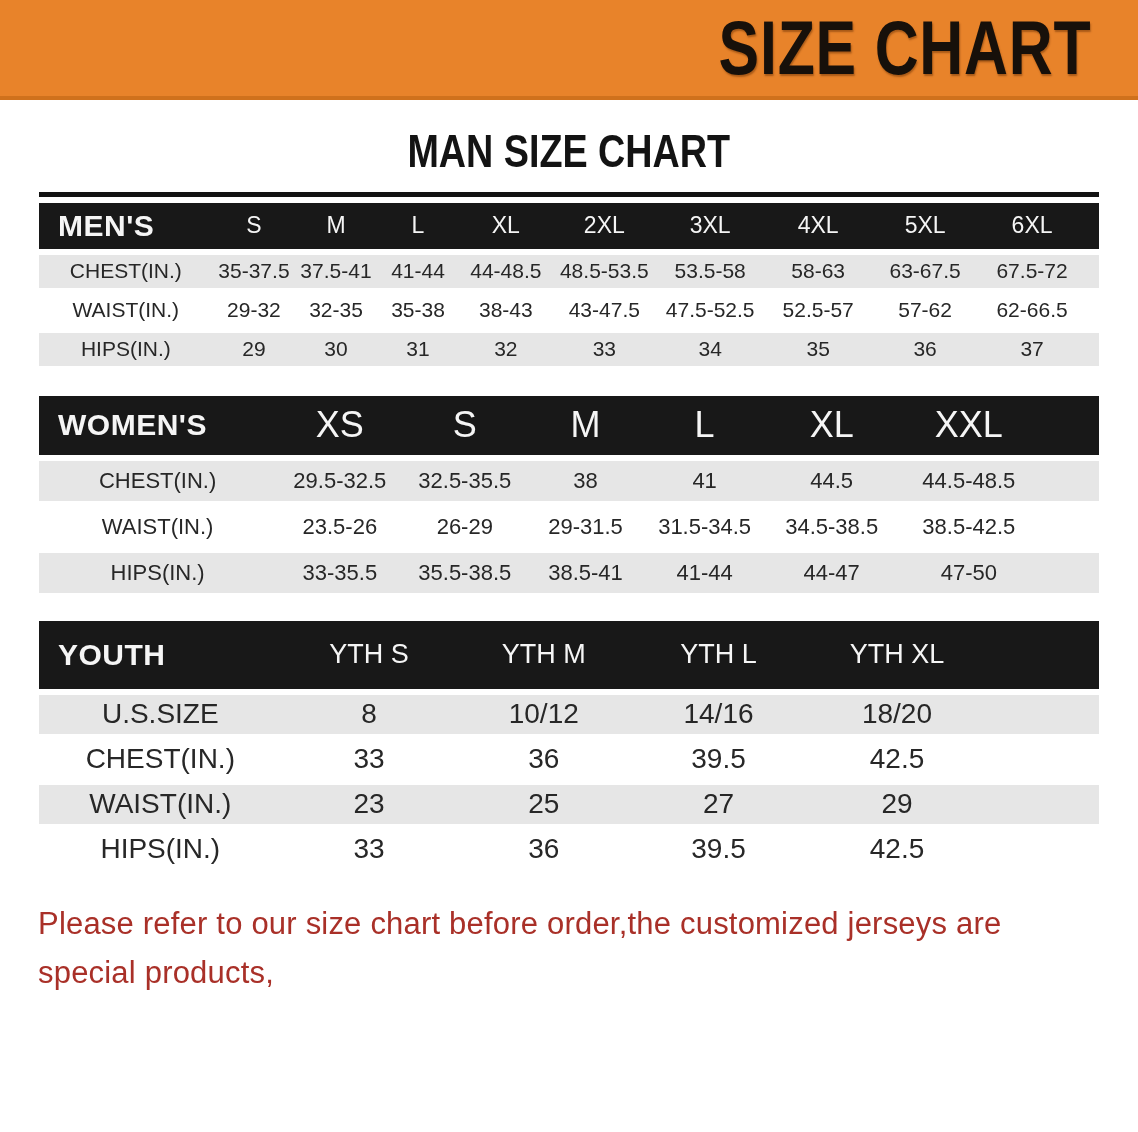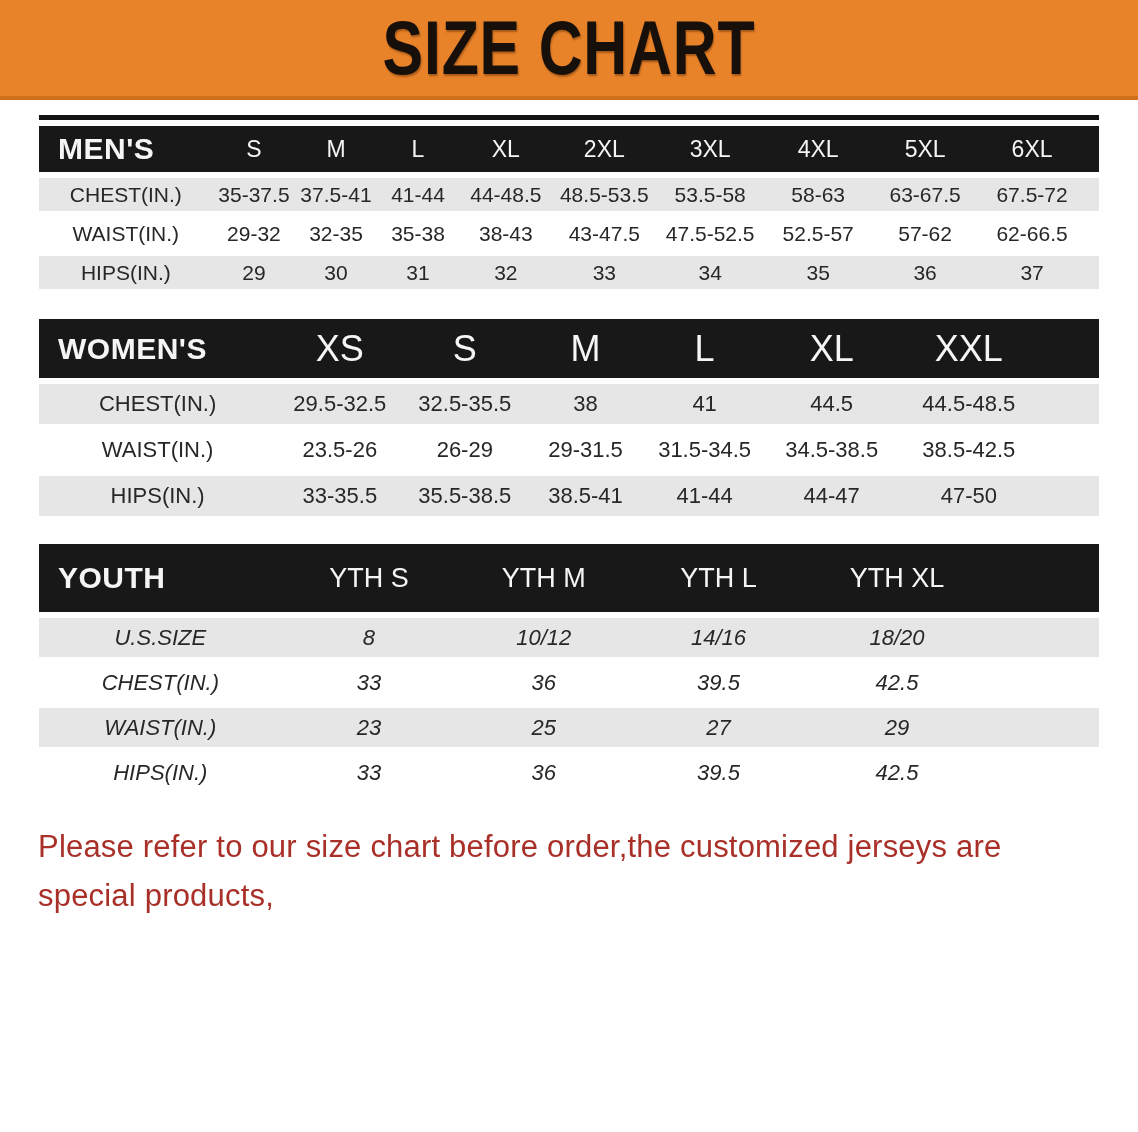--- a/index.html
+++ b/index.html
@@ -5,21 +5,21 @@
   html,body{margin:0;padding:0;}
   body{
     width:1138px;height:1132px;
     background:#ffffff;
     font-family:"Liberation Sans",sans-serif;
     overflow:hidden;
   }
   
   .banner{
     height:100px;
-    display:flex;align-items:center;justify-content:center;
+    display:flex;align-items:center;justify-content:flex-end;
     border-bottom:4px solid #cf711c;
     box-sizing:border-box;
   }
   .banner-title{
     font-size:76px;font-weight:bold;color:#17100a;
     transform:scaleX(0.80);white-space:nowrap;
     letter-spacing:1px;line-height:1;
     text-shadow:1px 2px 2px rgba(90,40,0,.45);
   }
   
@@ -65,38 +65,39 @@
   .table-1 th:nth-child(1){width:20.5%;}
   .table-1 th:nth-child(2){width:11.8%;}
   .table-1 th:nth-child(3){width:11.4%;}
   .table-1 th:nth-child(4){width:11%;}
   .table-1 th:nth-child(5){width:11.1%;}
   .table-1 th:nth-child(6){width:12.5%;}
   .table-1 th:nth-child(7){width:13%;}
   
   .table-2{margin-top:16px;}
   .table-2 thead th{height:66px;font-size:27px;}
-  .table-2 tbody td{height:37px;font-size:22px;font-style:italic;}
+  .table-2 tbody td{height:37px;font-size:28px;}
   .table-2 th:nth-child(1){width:21%;}
   .table-2 th:nth-child(2){width:16.3%;}
   .table-2 th:nth-child(3){width:16.3%;}
   .table-2 th:nth-child(4){width:16.3%;}
   .table-2 th:nth-child(5){width:17%;}
   
   .footer{margin:24px 38px 0;font-size:31px;line-height:49px;letter-spacing:.2px;}
   .footer p{margin:0;}
 </style>
 </head>
 <body>
 
 <div class="banner" style="background: rgb(232, 131, 42);">
   <div class="banner-title" style="color: rgb(23, 16, 10);">SIZE CHART</div>
 </div>
 
 <div id="section-0">
+  <h2 class="section-heading"><span>MAN SIZE CHART</span></h2>
   <div class="top-rule"></div>
   <table class="size-table table-0">
       <thead>
         <tr>
           <th class="group-label">MEN'S</th>
           <th class="col-header">S</th>
           <th class="col-header">M</th>
           <th class="col-header">L</th>
           <th class="col-header">XL</th>
           <th class="col-header">2XL</th>

